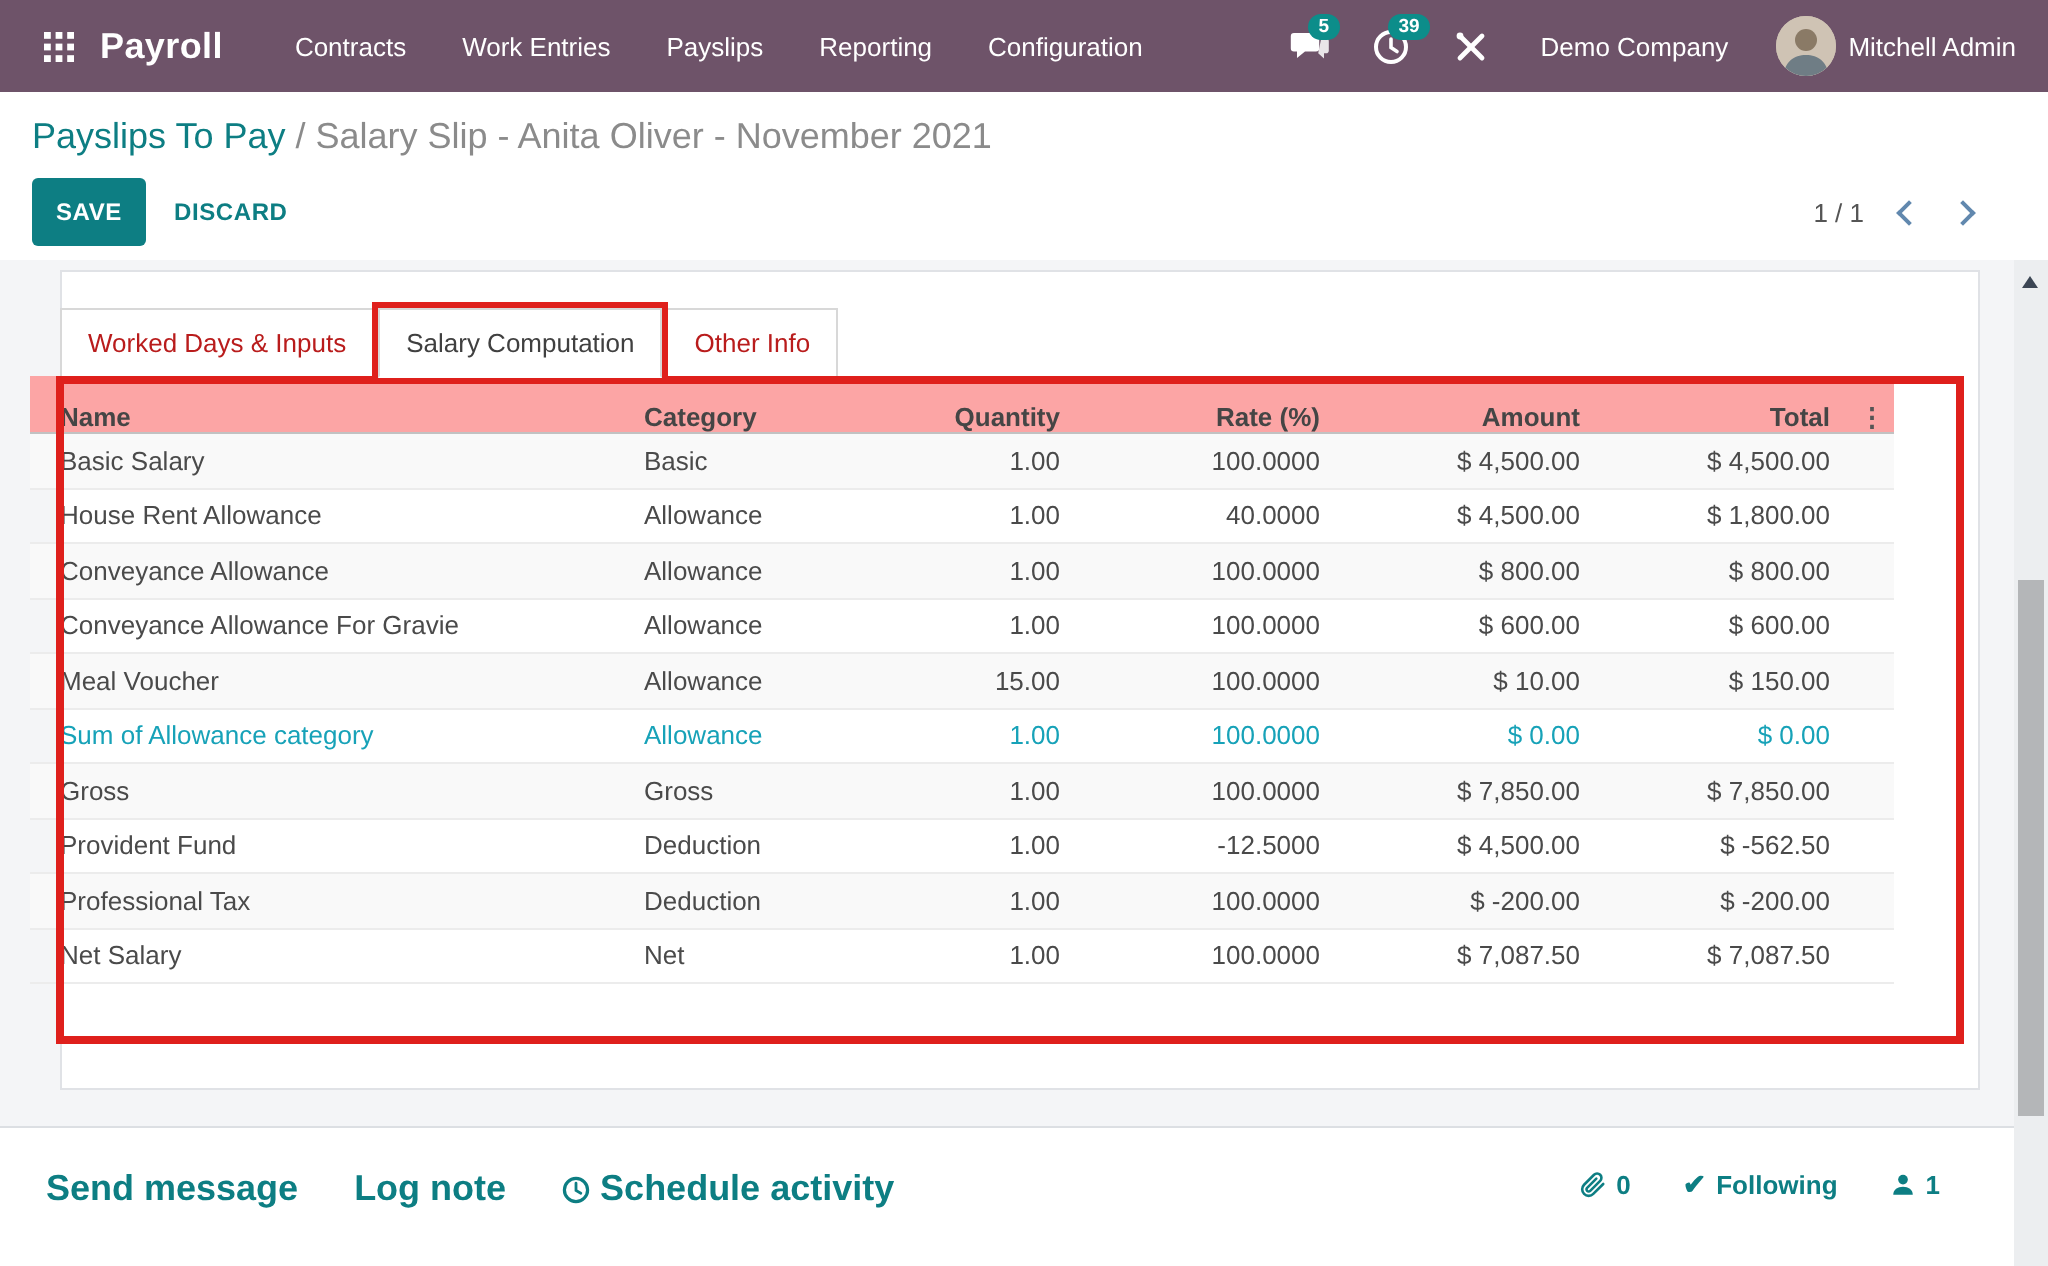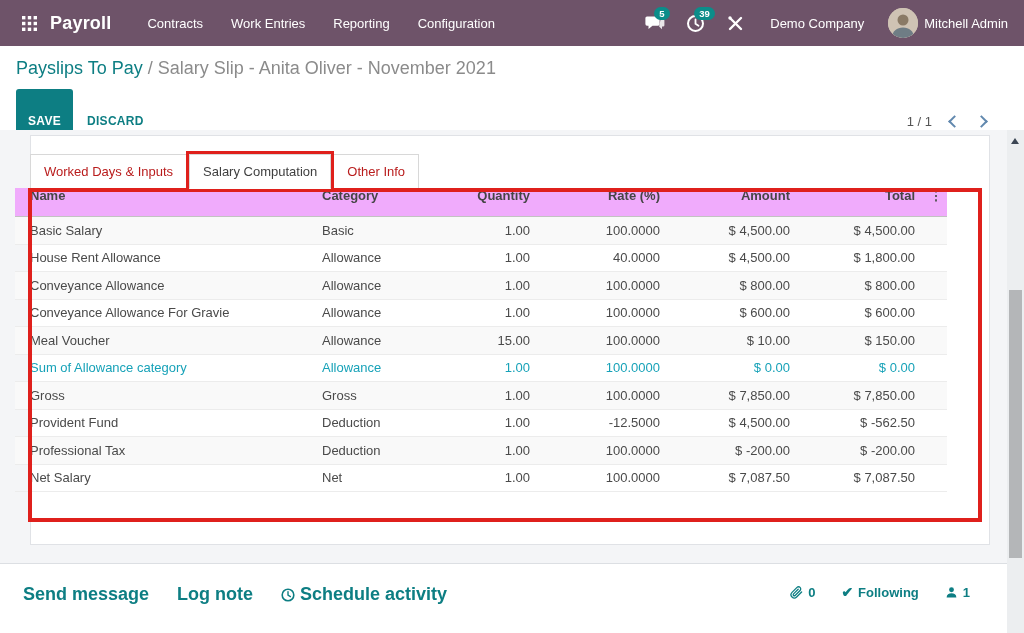--- a/index.html
+++ b/index.html
@@ -25,21 +25,21 @@
   .user{display:flex;align-items:center;gap:6px;cursor:pointer;padding-right:2px;}
   .avatar{width:30px;height:30px;border-radius:50%;overflow:hidden;background:#cfc3b4;flex:0 0 auto;}
   .user-name{font-size:13px;}
 
   
   .control-panel{position:absolute;left:0;top:46px;width:1024px;height:84px;background:#fff;}
   .breadcrumb{padding:12px 16px 0 16px;font-size:18px;color:#8b8b8b;}
   .breadcrumb .bc-parent{color:var(--accent);cursor:pointer;}
   .cp-actions{display:flex;align-items:center;padding:10px 16px 0 16px;}
   .btn-save{background:var(--accent);color:#fff;border:none;font-size:12px;font-weight:bold;
-    padding:25px 12px;border-radius:3px;cursor:pointer;letter-spacing:.3px;font-family:inherit;}
+    padding:10px 12px;border-radius:3px;cursor:pointer;letter-spacing:.3px;font-family:inherit;}
   .btn-discard{background:none;border:none;color:var(--accent);font-size:12px;font-weight:bold;
     margin-left:14px;cursor:pointer;letter-spacing:.3px;font-family:inherit;}
   .pager{margin-left:auto;display:flex;align-items:center;gap:18px;margin-right:22px;}
   .pager-value{font-size:13px;color:#555;}
   .chev{width:9px;height:9px;border-top:2.5px solid #6188ae;border-right:2.5px solid #6188ae;
     display:inline-block;cursor:pointer;}
   .chev-left{transform:rotate(-135deg);}
   .chev-right{transform:rotate(45deg);}
 
   
@@ -47,22 +47,22 @@
   .sheet{position:absolute;left:30px;top:5px;width:960px;height:410px;background:#fff;
     border:1px solid #e0e2e6;}
   .tabs{position:absolute;left:30px;top:24px;display:flex;align-items:flex-end;}
   .tab{font-size:13px;color:#b91c1c;background:#fff;border:1px solid #d8d8d8;
     padding:9px 13px;cursor:pointer;margin-right:2px;white-space:nowrap;}
   .tab.active{color:#404040;border-bottom-color:#fff;box-shadow:0 0 0 3px var(--annotation);
     position:relative;z-index:7;background:#fff;}
 
   
   .o-table{position:absolute;left:15px;top:58px;width:932px;font-size:13px;}
-  .thead{display:flex;align-items:flex-start;height:29px;border-bottom:1px solid #c2c2c2;
-    font-weight:bold;color:#454545;background:#f0abfc;}
+  .thead{display:flex;align-items:flex-end;height:29px;border-bottom:1px solid #c2c2c2;
+    font-weight:bold;color:#454545;background:#fca5a5;}
   .trow{display:flex;align-items:center;height:27.5px;border-bottom:1px solid #ececec;
     color:#4a4a4a;cursor:pointer;}
   .trow.striped{background:#f9f9f9;}
   .trow.hl .cell{color:var(--highlight);}
   .cell{overflow:hidden;white-space:nowrap;}
   .c0{width:305px;padding-left:15px;}
   .c1{width:125px;padding-left:2px;}
   .c2{width:95px;text-align:right;padding-right:10px;}
   .c3{width:130px;text-align:right;padding-right:10px;}
   .c4{width:130px;text-align:right;padding-right:10px;}
@@ -109,20 +109,21 @@
           <rect x="0" y="11.6" width="3.4" height="3.4"></rect>
             <rect x="5.8" y="11.6" width="3.4" height="3.4"></rect>
             <rect x="11.6" y="11.6" width="3.4" height="3.4"></rect>
         </g>
       </svg>
     </div>
     <div class="brand">Payroll</div>
     <div class="nav-menus">
         <div class="nav-item">Contracts</div>
         <div class="nav-item">Work Entries</div>
+        <div class="nav-item">Payslips</div>
         <div class="nav-item">Reporting</div>
         <div class="nav-item">Configuration</div>
       </div>
 
     <div class="systray">
       <div class="tray-icon">
         <svg width="20" height="18" viewBox="0 0 20 18">
           <path d="M2 2.5 h11 a1.6 1.6 0 0 1 1.6 1.6 v6 a1.6 1.6 0 0 1 -1.6 1.6 H7.5 L3.5 15 v-3.3 H2 A1.6 1.6 0 0 1 .4 10.1 v-6 A1.6 1.6 0 0 1 2 2.5 z" fill="#ffffff"></path>
           <path d="M15.6 5.2 h2.4 a1.4 1.4 0 0 1 1.4 1.4 v4.6 a1.4 1.4 0 0 1 -1.4 1.4 h-1 v2.6 l-2.9 -2.6" fill="#ffffff" opacity="0.85"></path>
         </svg>

